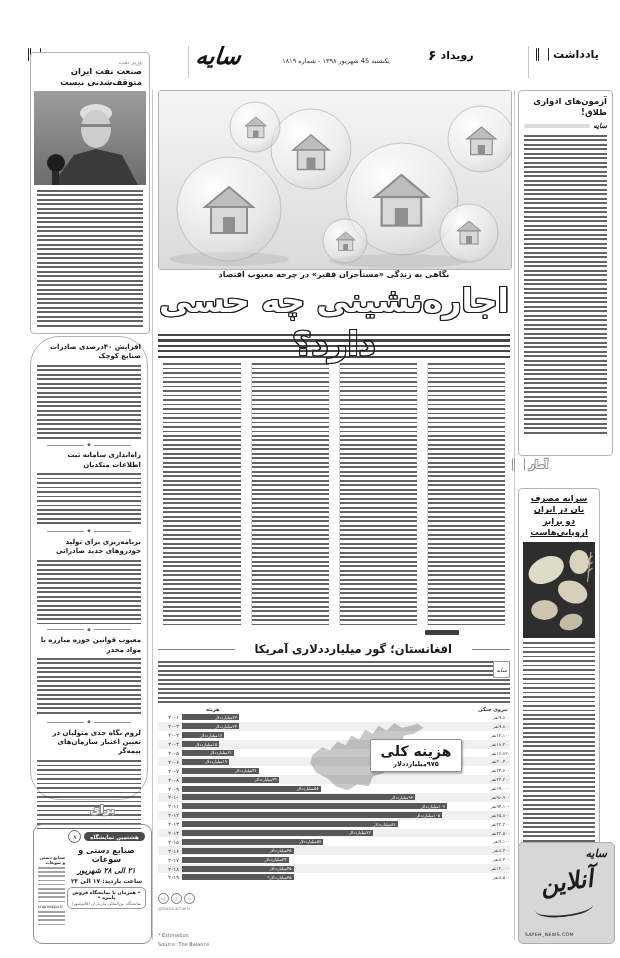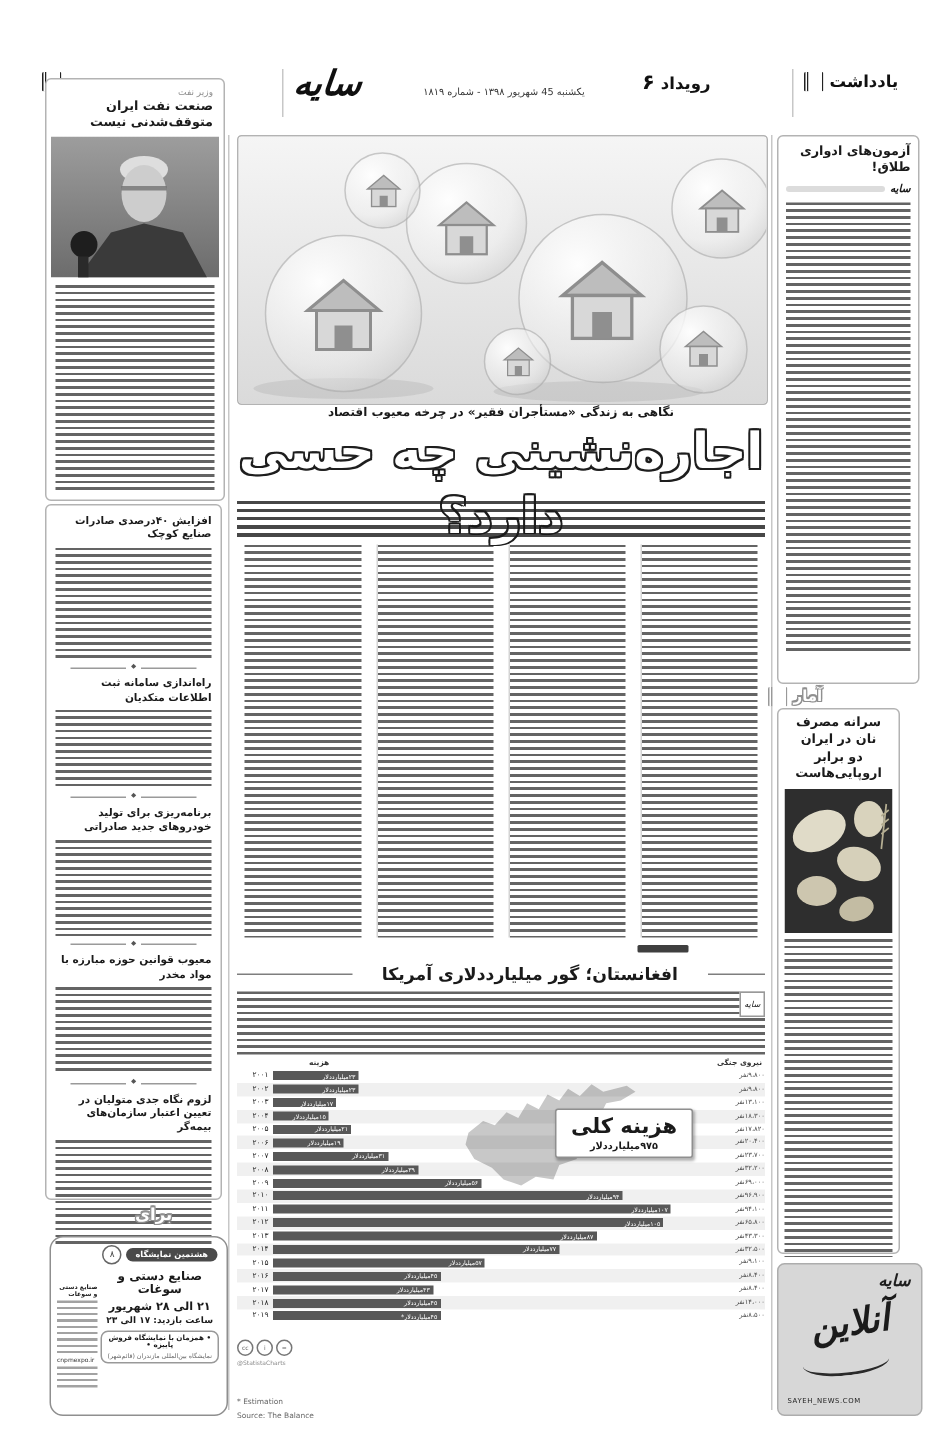--- a/index.html
+++ b/index.html
@@ -93,21 +93,21 @@
         <ellipse cx="62" cy="38" rx="15" ry="19" fill="#cdcdcd"></ellipse>
         <rect x="47" y="33" width="30" height="3" fill="#555" opacity=".6"></rect>
         <path d="M18,94 L40,64 L62,58 L88,64 L104,94 Z" fill="#3a3a3a"></path>
         <circle cx="22" cy="72" r="9" fill="#1e1e1e"></circle>
         <rect x="18" y="80" width="7" height="14" fill="#2a2a2a"></rect>
       </svg>
     </div>
     <div class="abs txl" style="top:137px;left:6px;right:6px;bottom:6px;"></div>
   </div>
 
-  <div class="abs nbox" style="left:30px;top:336px;width:118px;height:464px;padding:6px 6px;box-sizing:border-box;" id="briefs">
+  <div class="abs nbox" style="left:30px;top:336px;width:118px;height:464px;padding:6px 6px;box-sizing:border-box;border-radius:29px;" id="briefs">
       <div>
         <div class="brief-title">افزایش ۴۰درصدی صادرات صنایع کوچک</div>
         <div class="txl" style="height: 74px;"></div>
       </div>
       <div class="brief-div">
         <span class="l"></span>
         <span class="d">◆</span>
         <span class="l"></span>
       </div>
       <div>
@@ -144,21 +144,21 @@
     </div>
 
   <div class="abs hollow" style="left:90px;top:803px;font-size:11px;">برای</div>
   <div class="abs expo" style="left:33px;top:824px;width:117px;height:118px;">
     <div class="abs" style="top:5px;left:33px;right:5px;">
       <div style="display:flex;align-items:center;justify-content:center;gap:3px;">
         <span class="expo-badge">هشتمین نمایشگاه</span>
         <span class="expo-circ">۸</span>
       </div>
       <div style="font-size:8px;font-weight:bold;text-align:center;margin-top:3px;">صنایع دستی و سوغات</div>
-      <div style="font-size:7.5px;font-weight:bold;text-align:center;margin-top:2px;">۲۱ الی ۲۸ شهریور</div>
+      <div style="font-size:7.5px;font-weight:bold;text-align:center;margin-top:2px;font-style:italic;">۲۱ الی ۲۸ شهریور</div>
       <div style="font-size:6px;font-weight:bold;text-align:center;margin-top:2px;">ساعت بازدید: ۱۷ الی ۲۳</div>
       <div style="border:1px solid #999;border-radius:5px;margin-top:3px;padding:2px;">
         <div style="font-size:4.8px;font-weight:bold;text-align:center;">• همزمان با نمایشگاه فروش پاییزه •</div>
         <div style="font-size:4.2px;color:#666;text-align:center;margin-top:1px;">نمایشگاه بین‌المللی مازندران (قائم‌شهر)</div>
       </div>
     </div>
     <div class="abs" style="top:30px;left:4px;width:27px;">
       <div style="font-size:4.2px;font-weight:bold;text-align:right;">صنایع دستی و سوغات</div>
       <div class="txl-lt" style="height:36px;margin-top:2px;"></div>
       <div style="font-size:4px;direction:ltr;text-align:left;color:#333;margin-top:1px;">cnpmexpo.ir</div>
@@ -172,21 +172,21 @@
       <span style="font-family:'DejaVu Serif',serif;font-style:italic;font-weight:bold;font-size:7px;">سایه</span>
       <span style="flex:1;height:4px;background:#dcdcdc;border-radius:2px;"></span>
     </div>
     <div class="txl" style="margin-top:5px;height:300px;"></div>
   </div>
 
   <div class="abs hsec hollow" style="left:512px;top:458px;font-size:10px;">
     <span>آمار</span>
     <span class="bicon" style="border-color:#999;"></span>
   </div>
-  <div class="abs nbox" style="left:518px;top:472px;width:82px;height:364px;padding:4px;box-sizing:border-box;">
+  <div class="abs nbox" style="left:518px;top:488px;width:82px;height:364px;padding:4px;box-sizing:border-box;text-decoration:underline;">
     <div style="font-size:8.5px;font-weight:bold;text-align:center;line-height:1.35;">سرانه مصرف نان در ایران</div>
     <div style="font-size:8.5px;font-weight:bold;text-align:center;line-height:1.35;">دو برابر اروپایی‌هاست</div>
     <div style="height:96px;margin-top:3px;">
       <svg width="100%" height="100%" viewBox="0 0 87 96" preserveAspectRatio="none">
         <rect width="87" height="96" fill="#2e2e2e"></rect>
         <ellipse cx="28" cy="28" rx="22" ry="13" fill="#e0dbc8" transform="rotate(-18 28 28)"></ellipse>
         <ellipse cx="60" cy="50" rx="18" ry="11" fill="#d6d0ba" transform="rotate(14 60 50)"></ellipse>
         <ellipse cx="26" cy="68" rx="16" ry="10" fill="#cdc6af"></ellipse>
         <circle cx="68" cy="20" r="12" fill="#d9d3bd"></circle>
         <ellipse cx="58" cy="80" rx="14" ry="8" fill="#c3bca3" transform="rotate(-10 58 80)"></ellipse>

